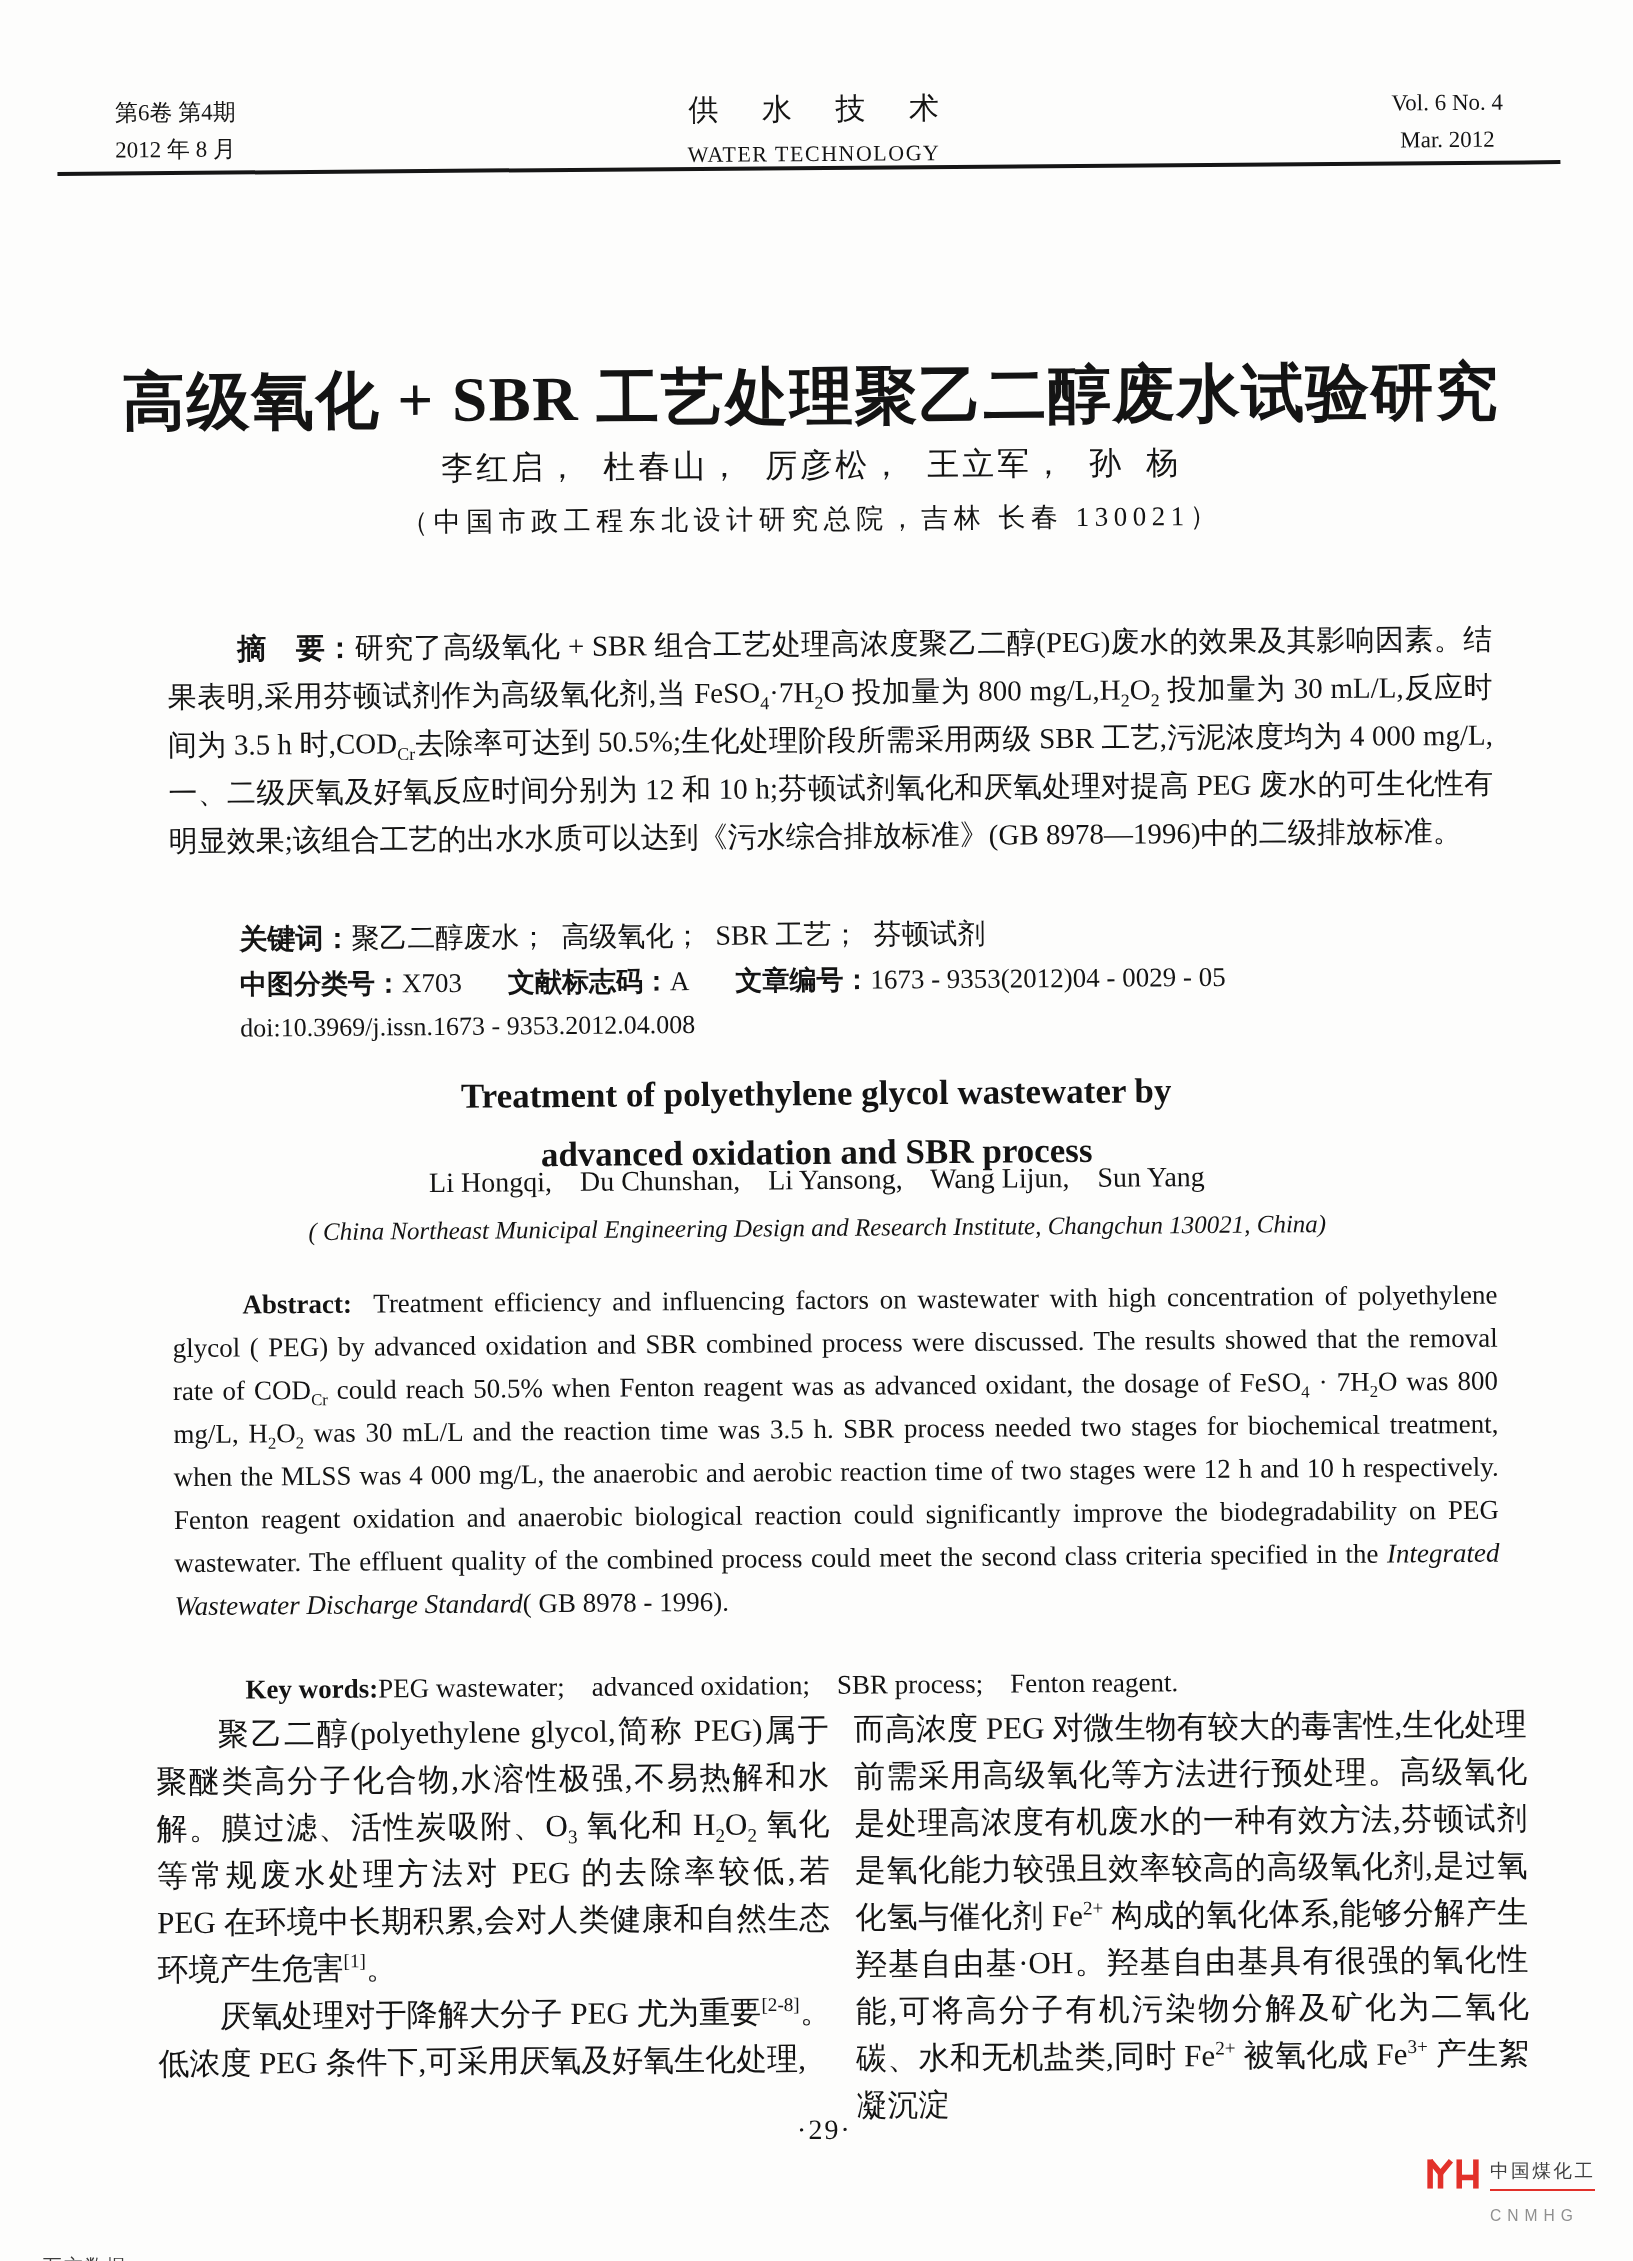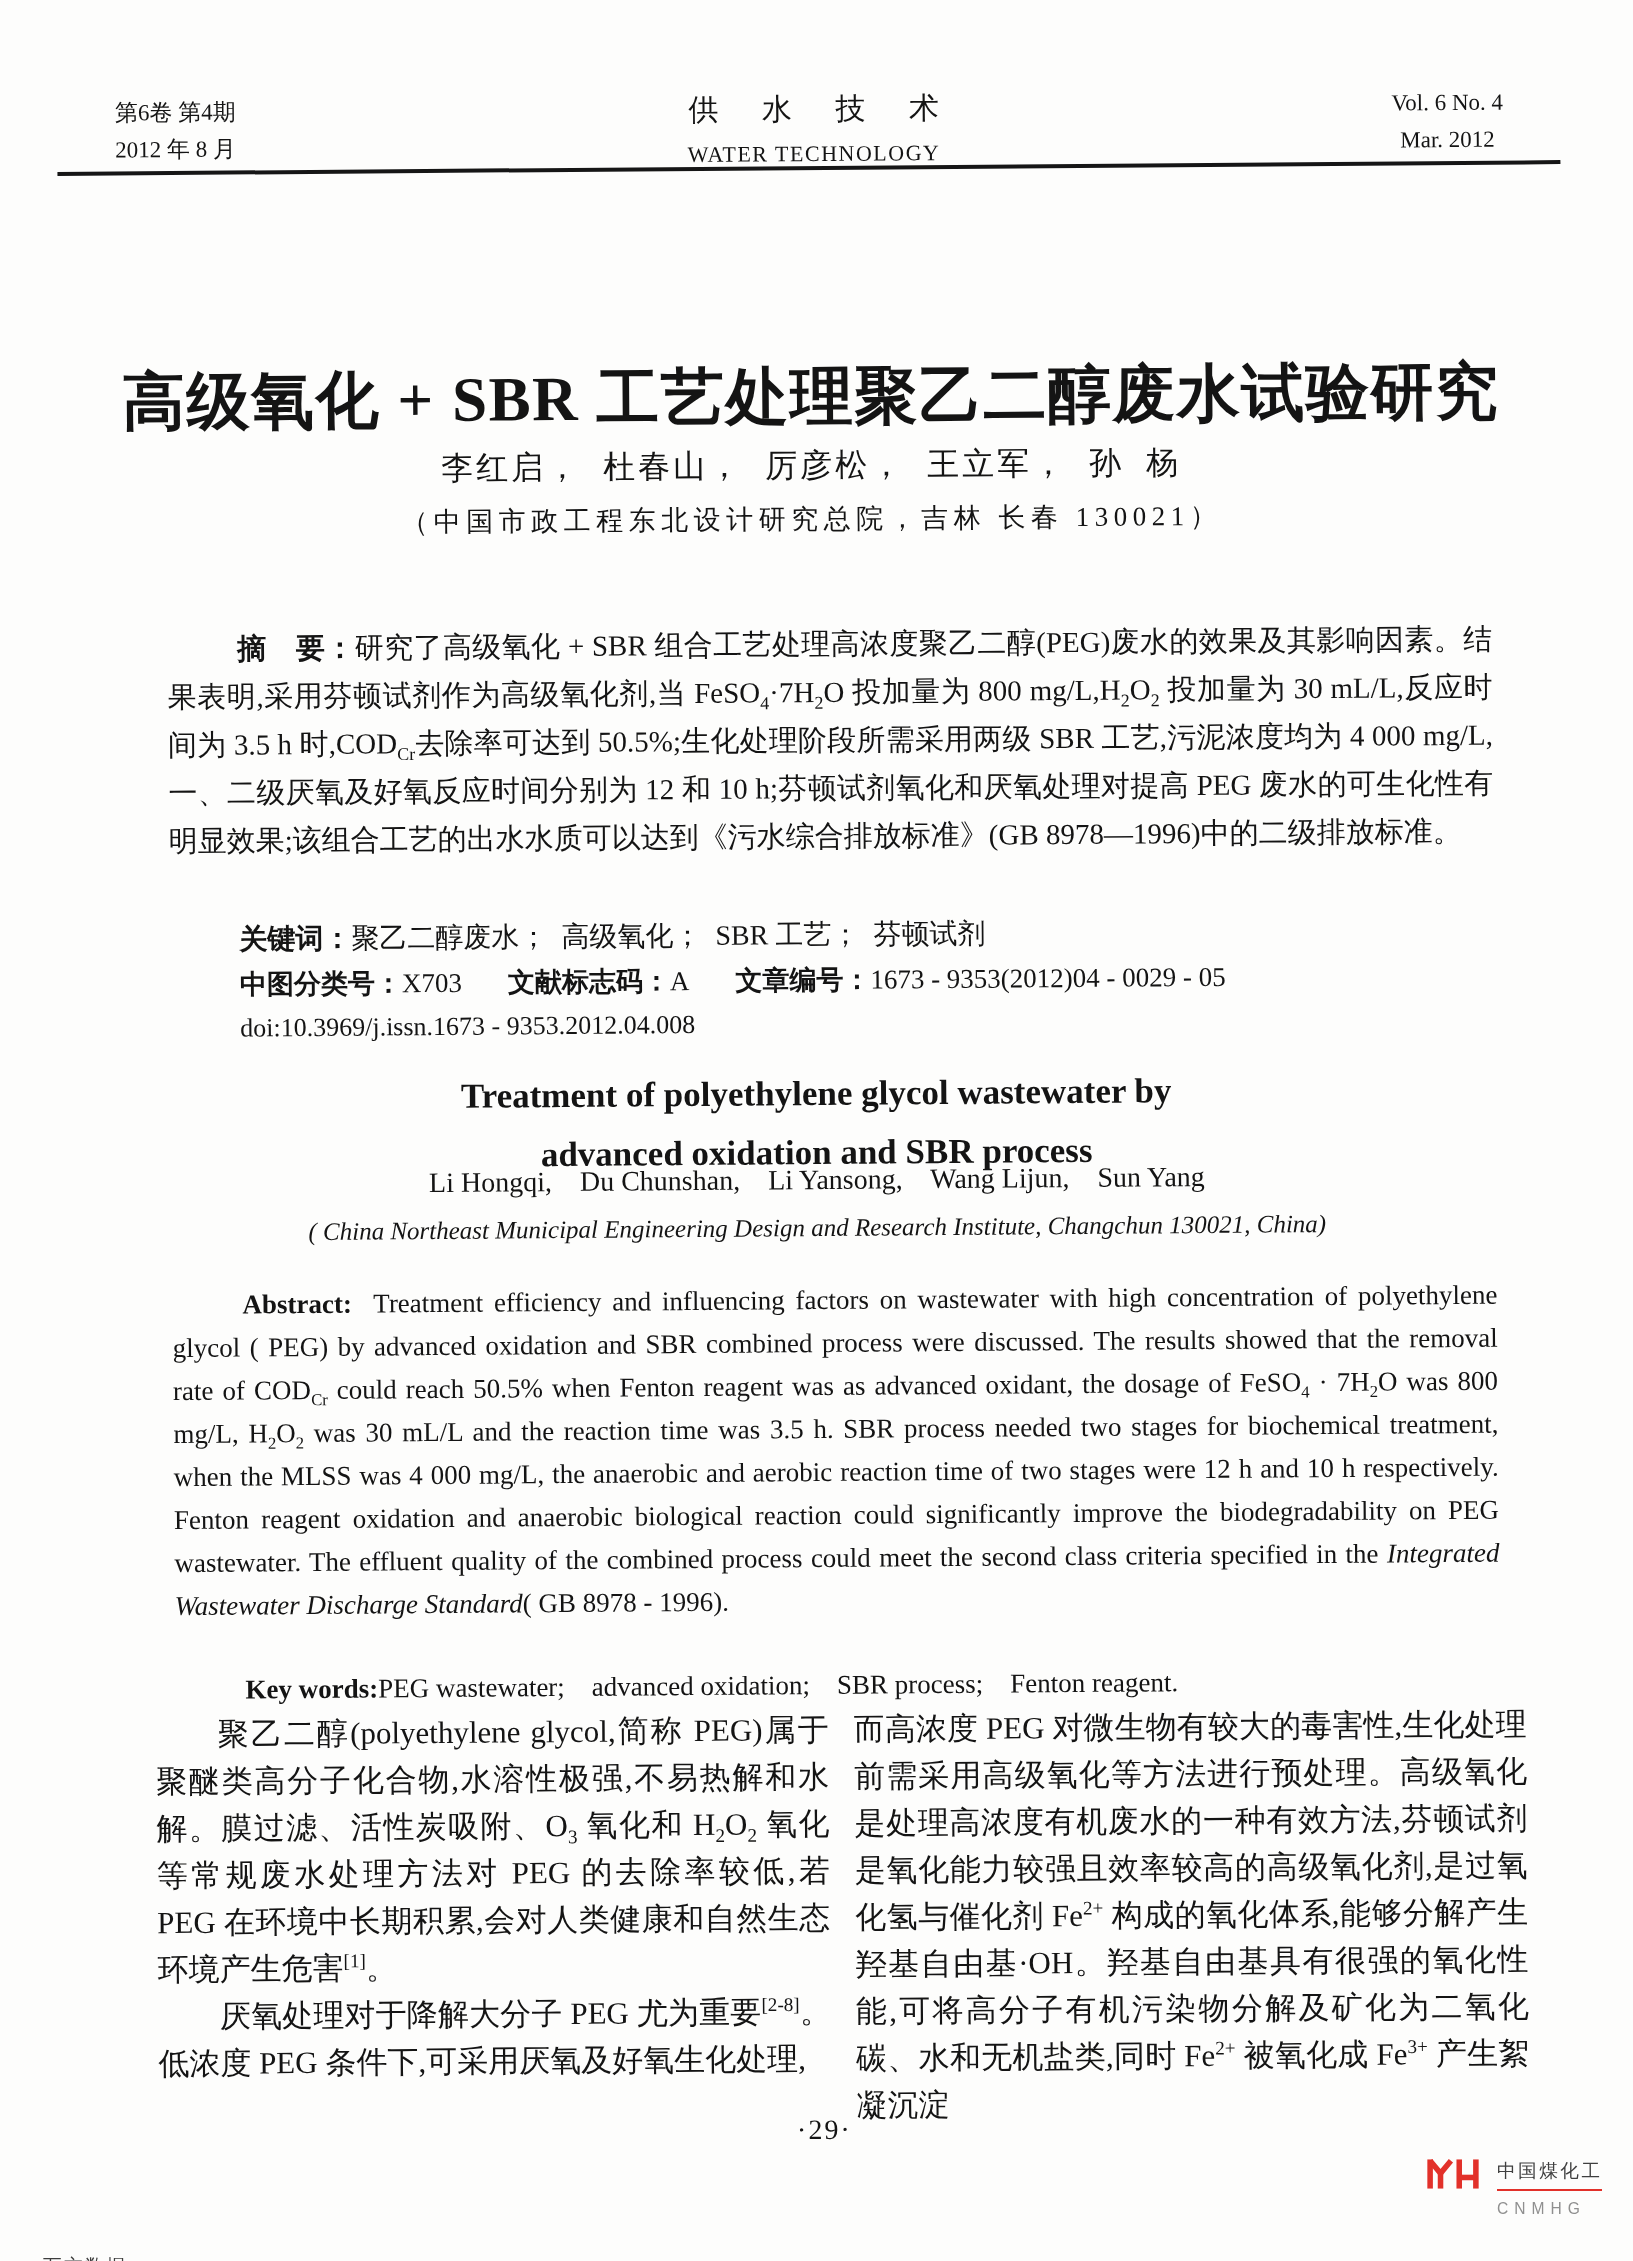--- a/index.html
+++ b/index.html
@@ -43,25 +43,25 @@
 
   
   .body-cols{top:1706px;left:151px;width:1371px;display:flex;gap:25px;}
   .col{width:673px;}
   .col p{margin:0;font-size:31px;line-height:47px;text-align:justify;}
   .col p.indent{text-indent:2em;}
   sub,sup{font-size:0.62em;line-height:0;}
 
   
   .pageno{top:2114px;left:0;width:100%;text-align:center;font-size:28px;letter-spacing:2px;}
-  .logo{top:2158px;left:1427px;display:flex;gap:18px;align-items:flex-start;}
+  .logo{top:2158px;left:1427px;display:flex;gap:11px;align-items:flex-start;}
   .logo-mark{width:52px;height:32px;flex:0 0 auto;}
   .logo-cn{font-family:"Liberation Sans","DejaVu Sans",sans-serif;font-size:18.6px;letter-spacing:2.5px;color:#3f3f3f;
     padding-bottom:4.5px;border-bottom:2px solid #e2312a;white-space:nowrap;}
-  .logo-en{font-family:"Liberation Sans","DejaVu Sans",sans-serif;font-size:15.6px;letter-spacing:6px;color:#8f8f8f;margin-top:9px;white-space:nowrap;}
+  .logo-en{font-family:"Liberation Sans","DejaVu Sans",sans-serif;font-size:15.6px;letter-spacing:6px;color:#8f8f8f;margin-top:16px;white-space:nowrap;}
   .watermark{top:2229px;left:43px;font-family:"Liberation Sans","DejaVu Sans",sans-serif;font-size:18.6px;letter-spacing:2.5px;color:#3d3d3d;margin-top:24px;}
 </style>
 </head>
 <body>
 
 <div class="page">
   <div class="sheet">
 
     <div class="abs jh">
       <div class="jh-left">

